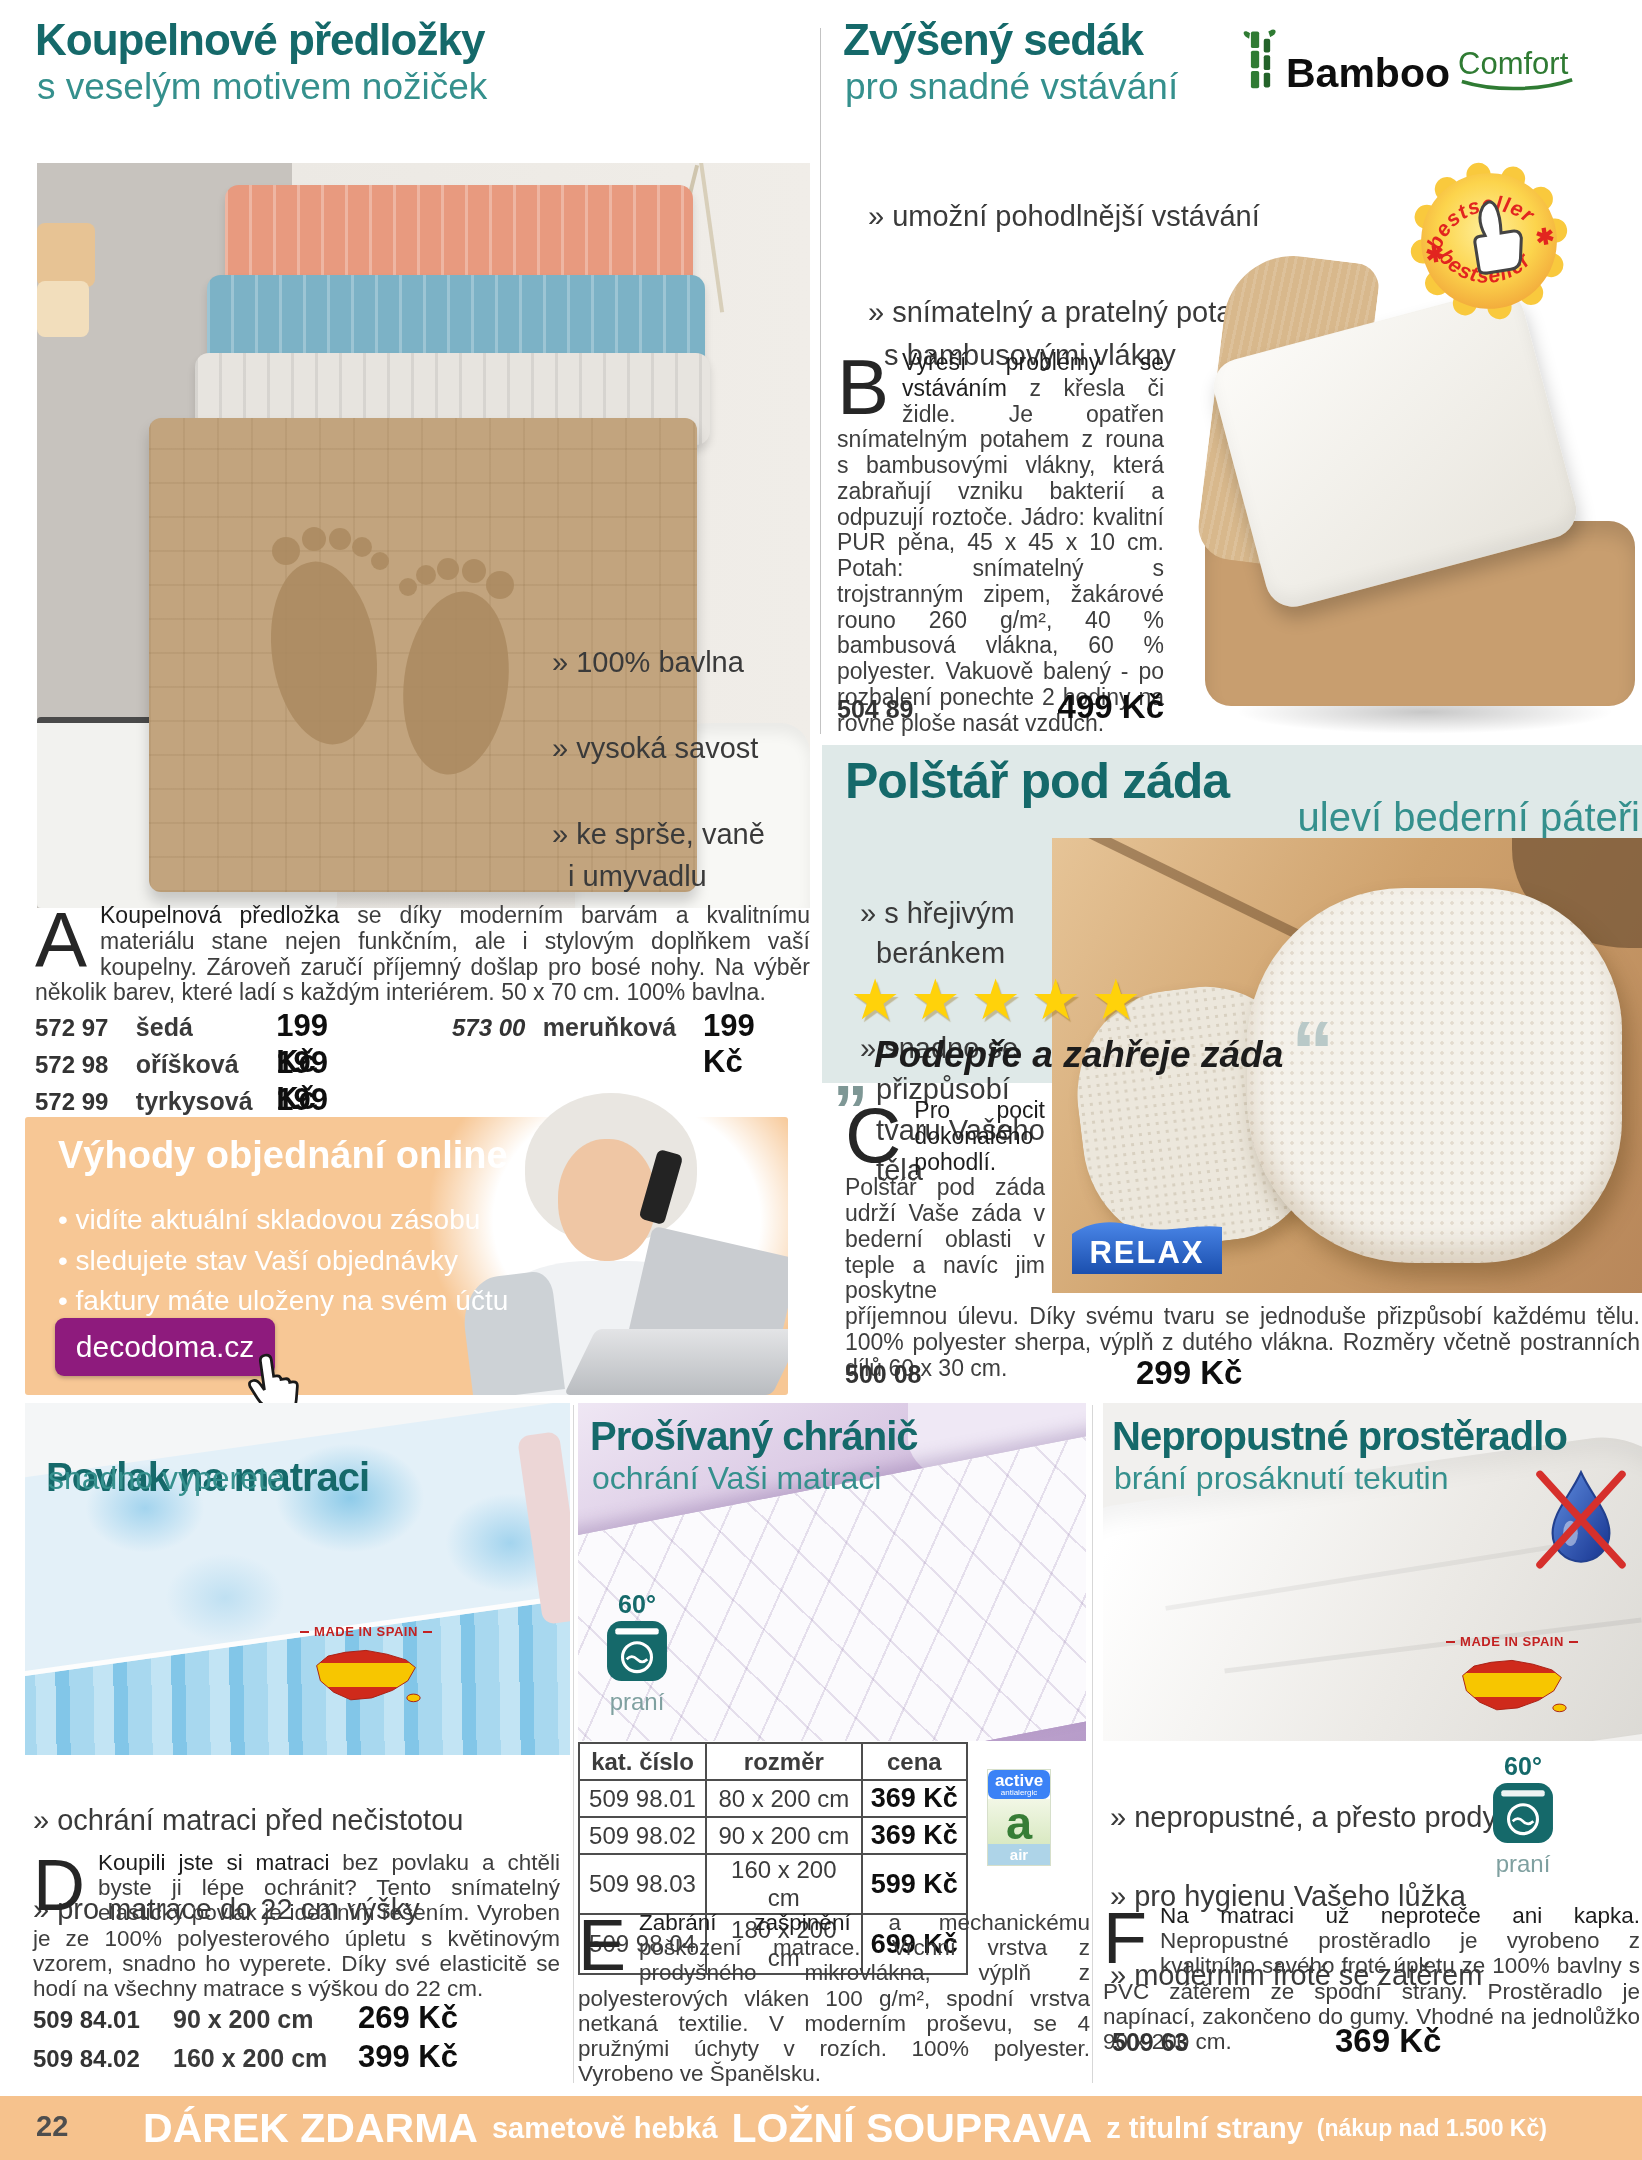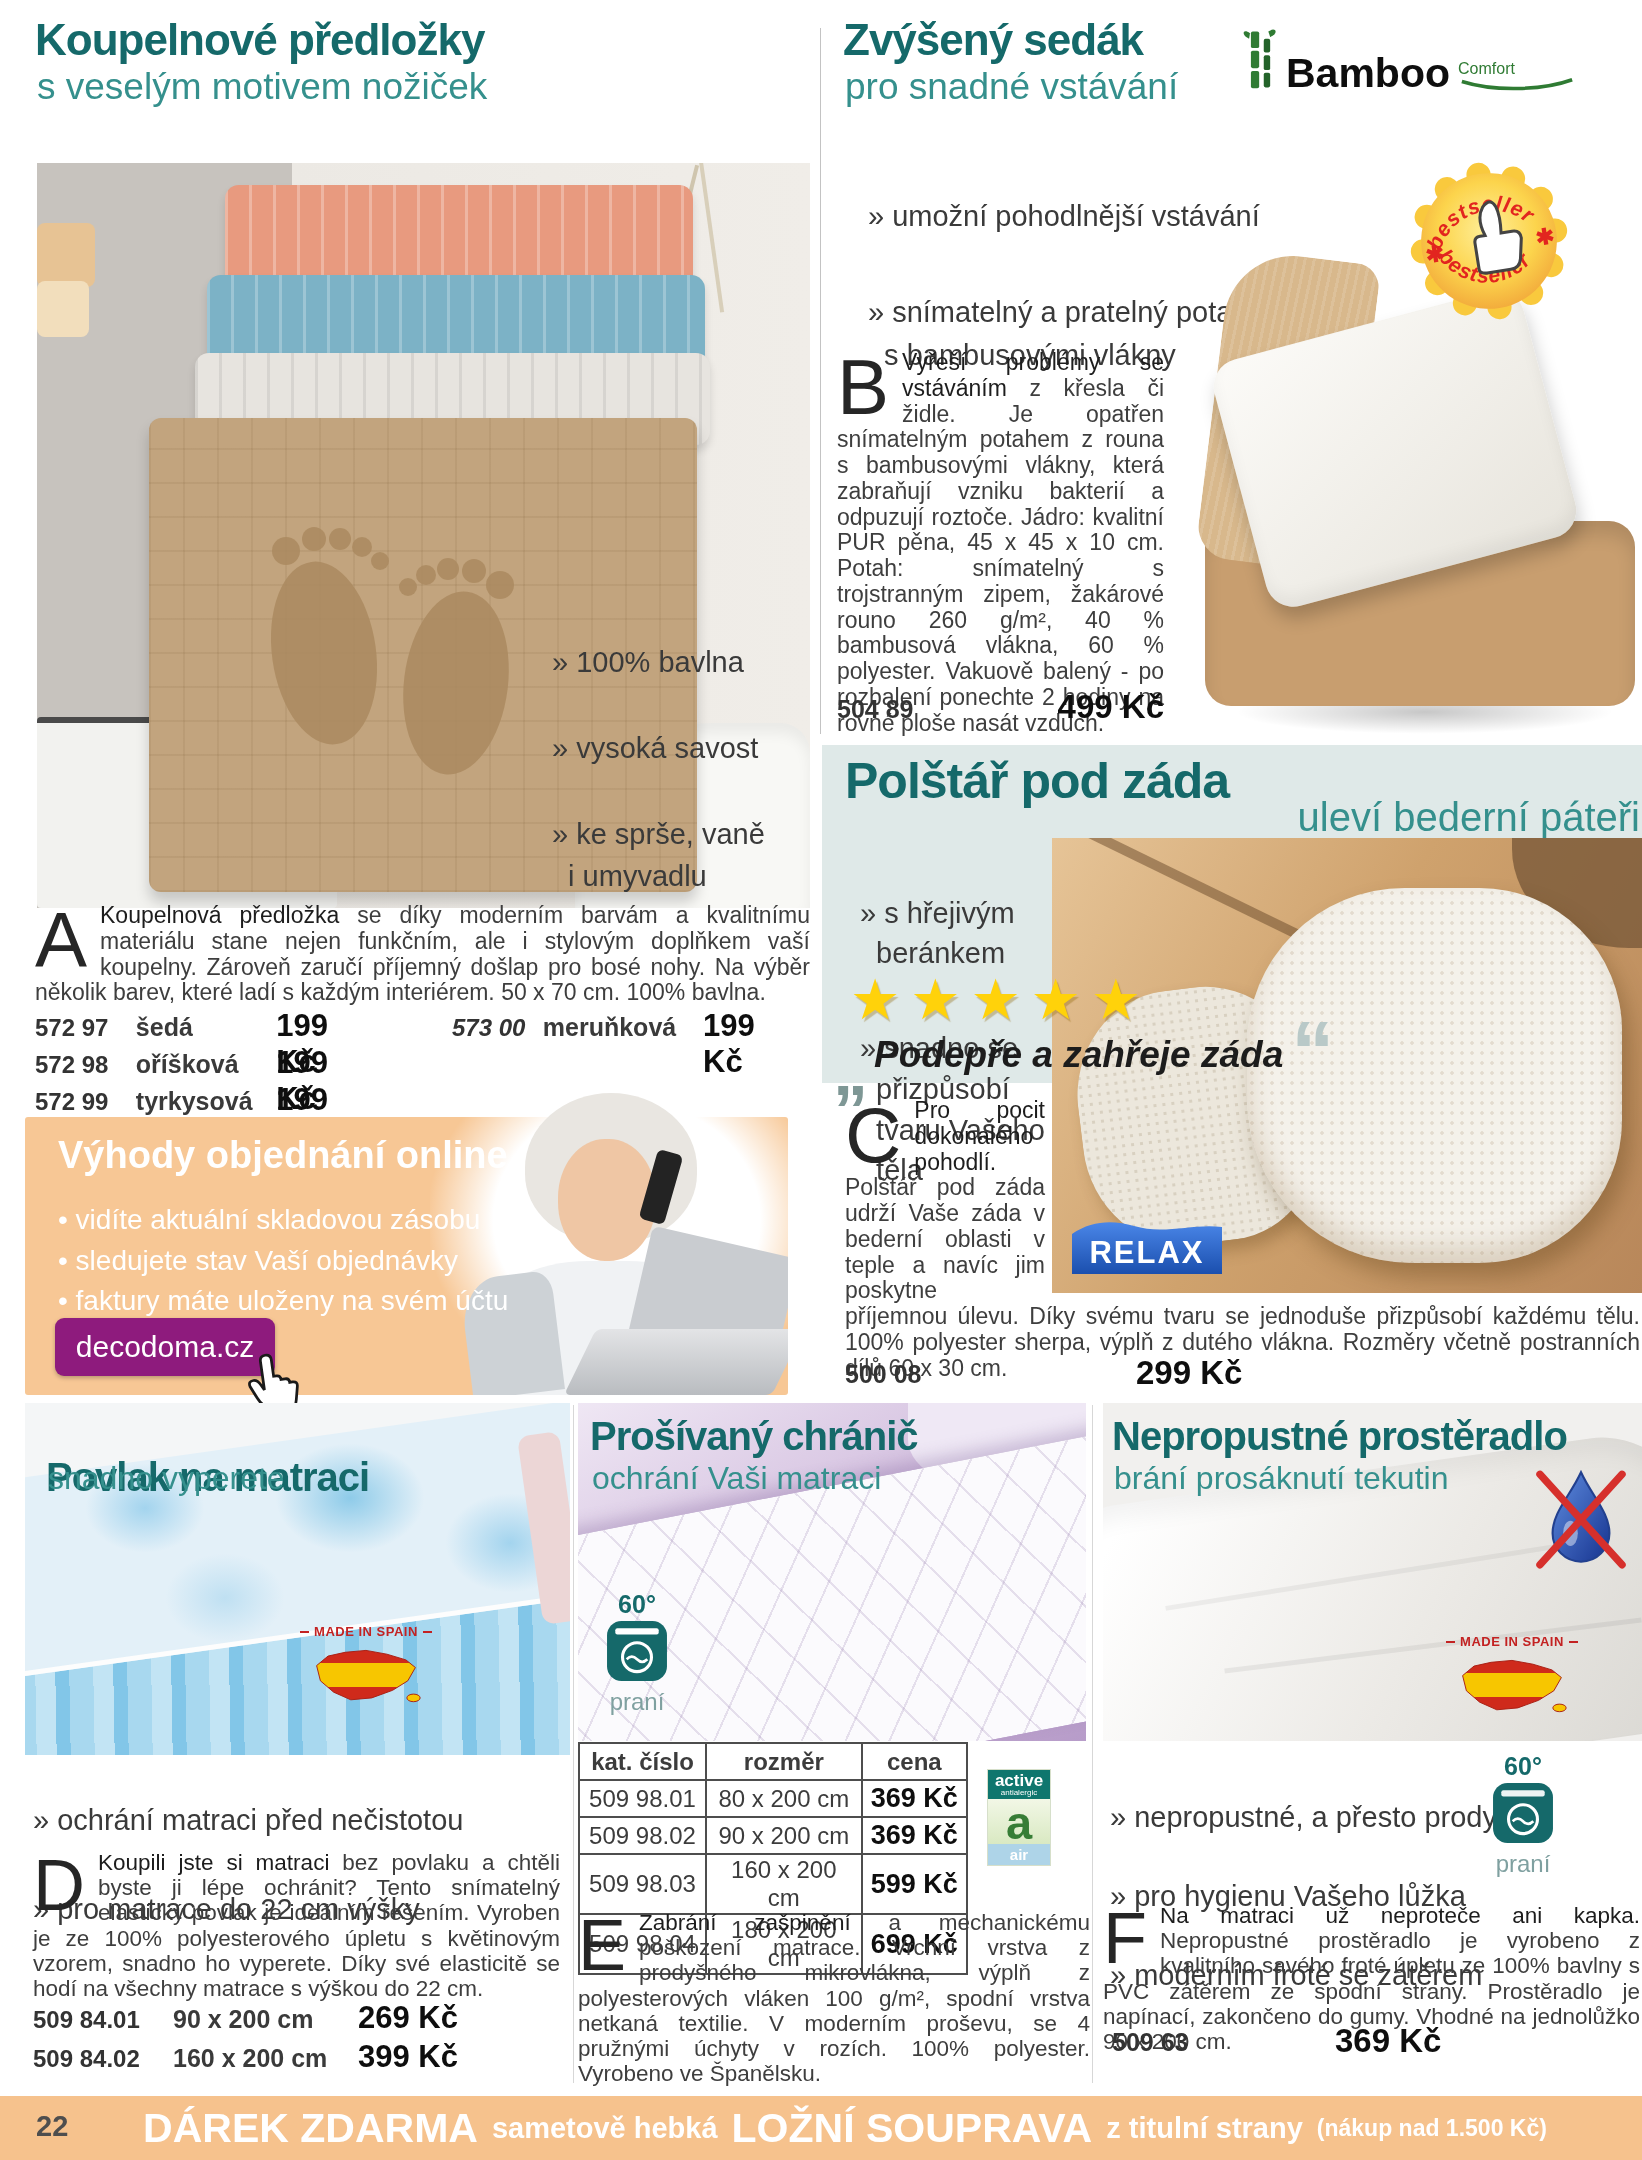--- a/index.html
+++ b/index.html
@@ -30,21 +30,21 @@
   .mis .mis-label{color:#c32222;font-size:13px;font-weight:bold;letter-spacing:.5px;white-space:nowrap;}
   .washbox{width:90px;text-align:center;}
   .washbox .temp{color:#15696a;font-size:25px;font-weight:bold;line-height:1;}
   .washbox .wlabel{color:#7fa0a0;font-size:24px;line-height:1.1;}
   .stars{font-size:56px;color:#ffd20a;letter-spacing:10px;text-shadow:2px 3px 1px rgba(140,100,0,.35);line-height:1;}
   .quote-line{display:flex;align-items:flex-start;}
   .quote-open{font-size:70px;color:#7e9795;font-weight:bold;line-height:.55;margin:26px 6px 0 0;}
   .quote-text{font-size:37px;font-weight:bold;font-style:italic;color:#1c1c1c;margin-top:8px;}
   .quote-close{font-size:86px;color:#b9c9c8;font-weight:bold;line-height:.5;margin:4px 0 0 8px;}
   .active-badge{width:62px;text-align:center;box-shadow:0 0 0 1px rgba(120,150,80,.3);}
-  .active-badge .ab-top{background:#0f766e;color:#fff;padding:3px 0 2px;line-height:.95;}
+  .active-badge .ab-top{background:#3b82f6;color:#fff;padding:3px 0 2px;line-height:.95;border-radius:7px;}
   .active-badge .ab-top .l1{font-size:17px;font-weight:bold;display:block;}
   .active-badge .ab-top .l2{font-size:8px;display:block;}
   .active-badge .ab-mid{background:linear-gradient(#f2f7e6,#d9e9c2);color:#377d36;font-size:47px;
       font-weight:bold;line-height:.92;padding:2px 0 0;}
   .active-badge .ab-air{background:#aed4e8;color:#fff;font-size:15px;font-weight:bold;padding:2px 0;}
   .footer-bar{background:#f6c28d;}
   .footer-line{display:flex;align-items:baseline;justify-content:center;gap:14px;color:#fff;white-space:nowrap;}
   .f-big{font-size:41px;font-weight:bold;}
   .f-mid{font-size:29px;font-weight:bold;}
   .f-small{font-size:23px;font-weight:bold;}
@@ -134,21 +134,21 @@
       <path d="M30,6 C38,0 42,8 32,12 Z" fill="#2f7b33"></path>
       <rect x="11" y="6" width="9" height="18" rx="2" fill="#2f7b33"></rect>
       <rect x="11" y="27" width="9" height="19" rx="2" fill="#2f7b33"></rect>
       <rect x="11" y="49" width="9" height="19" rx="2" fill="#2f7b33"></rect>
       <rect x="25" y="14" width="7" height="15" rx="2" fill="#24632a"></rect>
       <rect x="25" y="32" width="7" height="16" rx="2" fill="#24632a"></rect>
       <rect x="25" y="51" width="7" height="16" rx="2" fill="#24632a"></rect>
     </svg>
     <span style="font-size:41px;font-weight:bold;color:#0e0e0e;line-height:.9;">Bamboo</span>
     <span style="display:inline-block;margin-left:4px;">
-      <span style="font-size:16px;color:#2f7b33;line-height:.8;margin-top:8px;">Comfort</span>
+      <span style="font-size:31px;color:#2f7b33;line-height:.8;margin-top:8px;">Comfort</span>
       <svg width="118" height="14" viewBox="0 0 130 16" style="display:block;">
         <path d="M2,4 C40,16 95,14 128,2" stroke="#2f7b33" stroke-width="4" fill="none"></path>
       </svg>
     </span>
   </div>
 
   <div class="abs bullets" style="left:868px;top:152px;">
     <div class="bi">» umožní pohodlnější vstávání</div>
     <div class="bi" style="margin-top:10px;">» snímatelný a pratelný potah
 &nbsp;&nbsp;s bambusovými vlákny</div>

